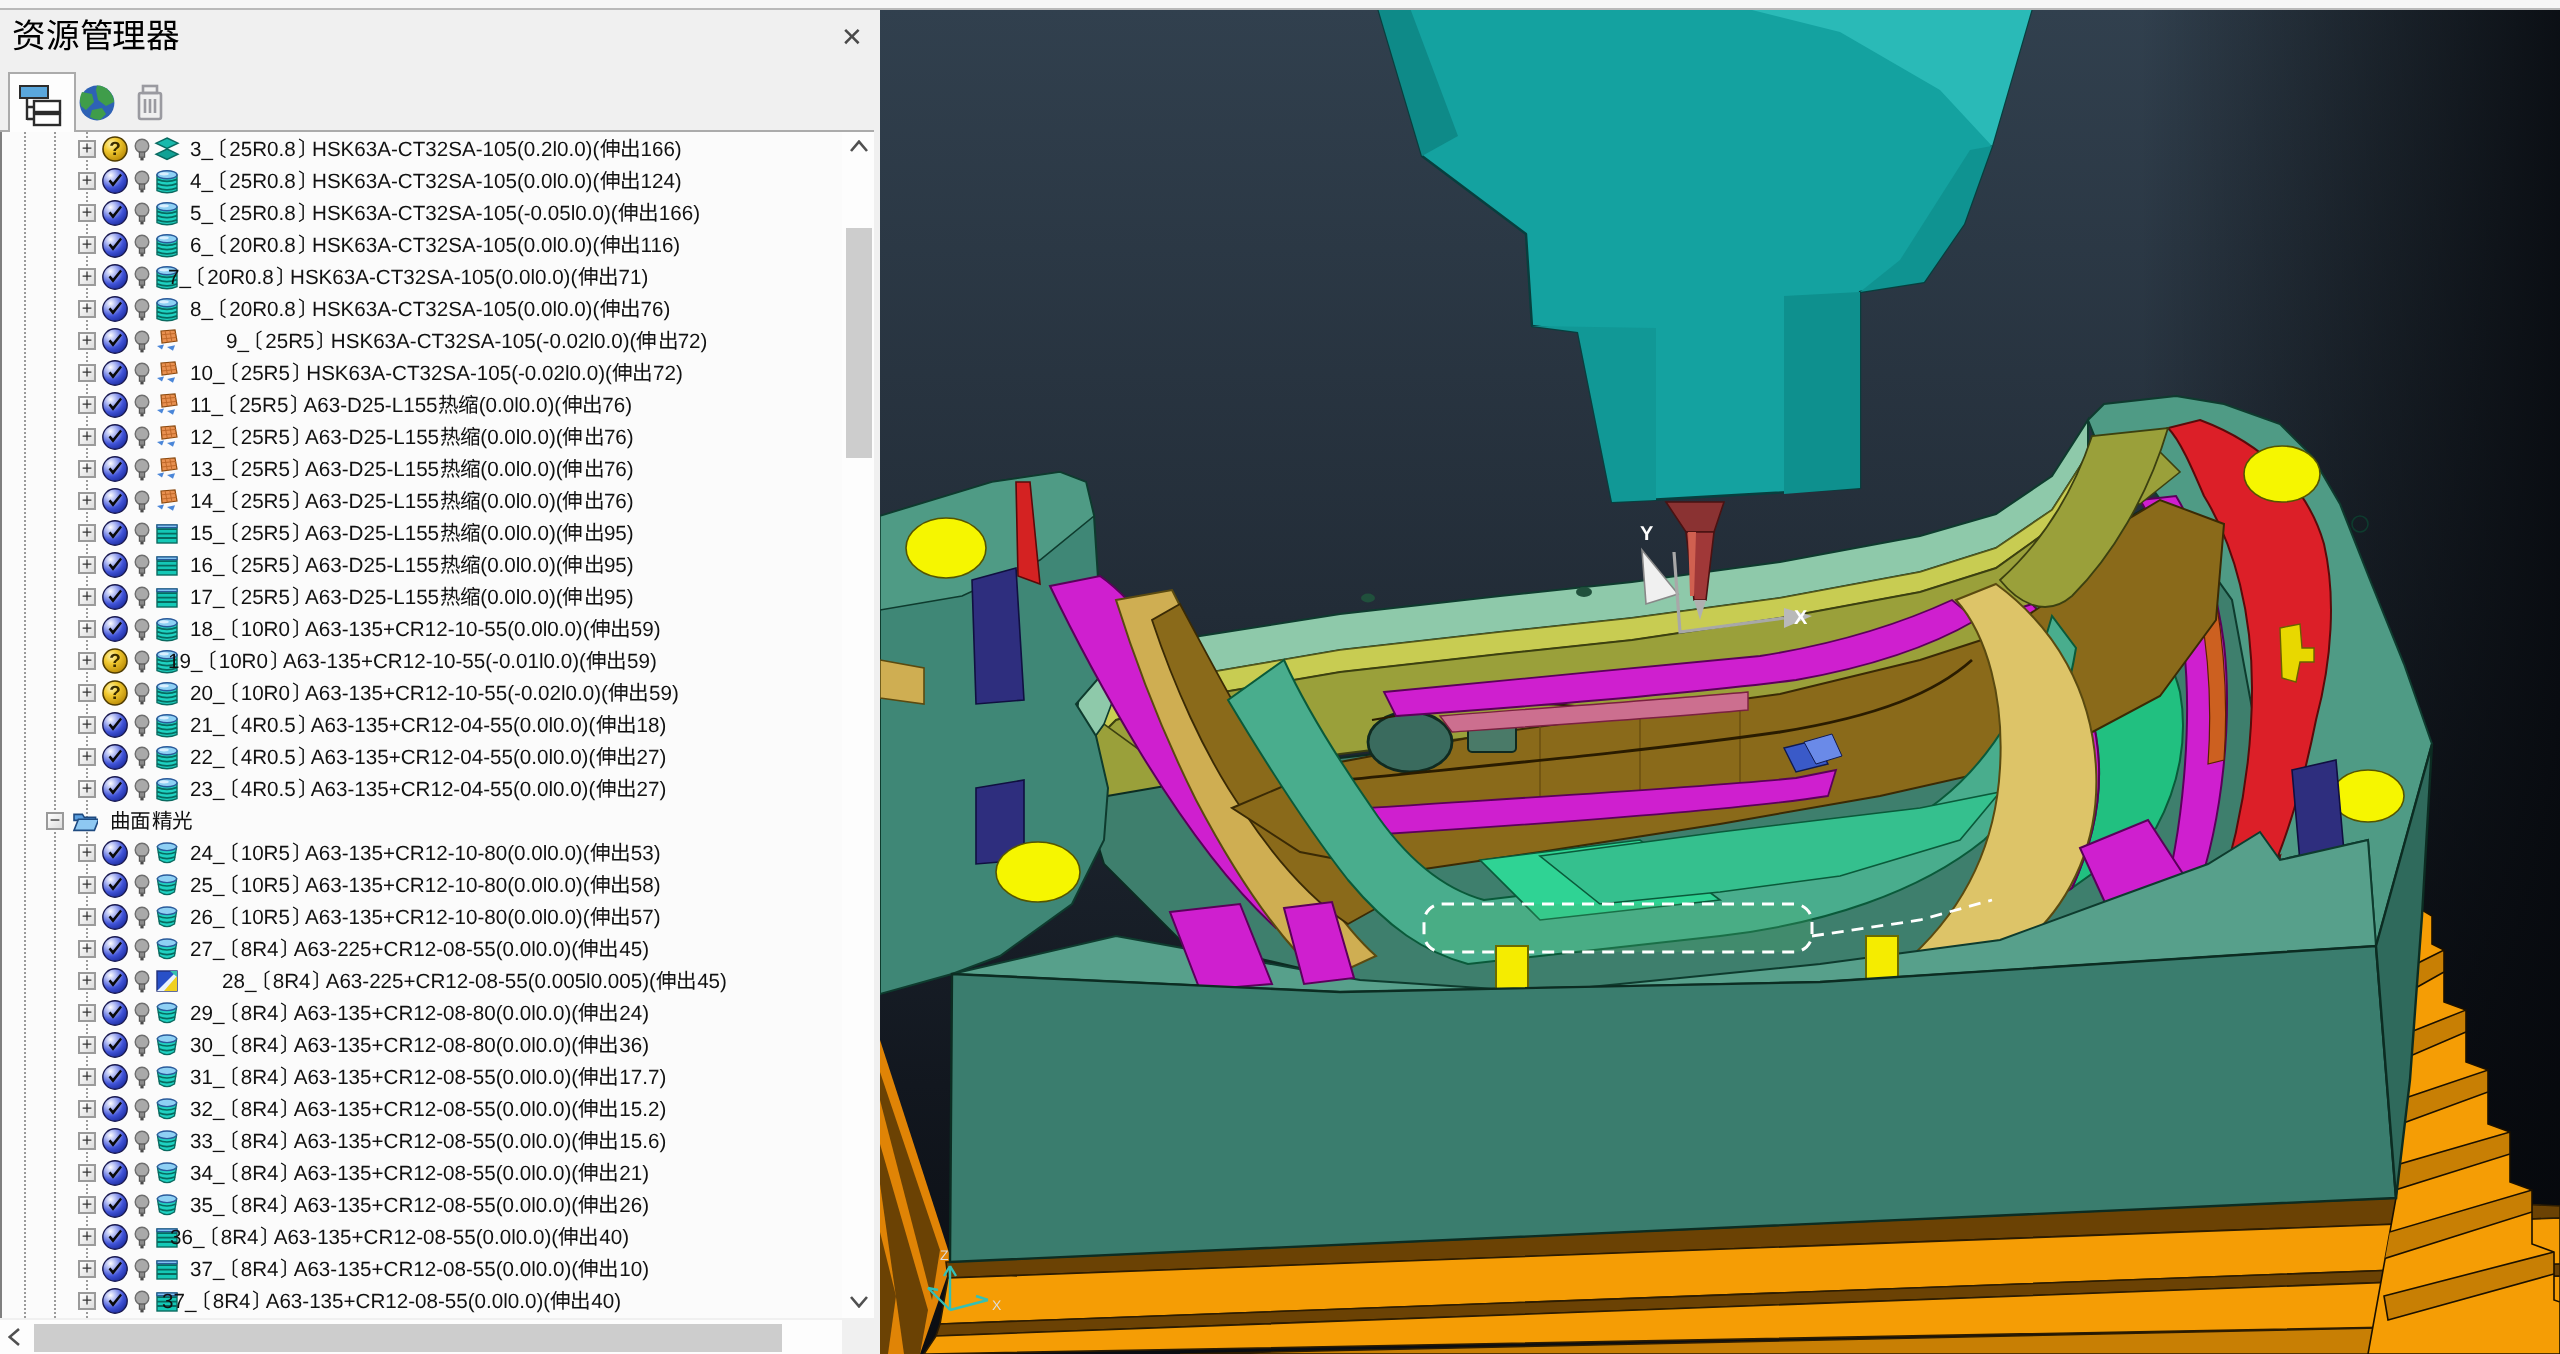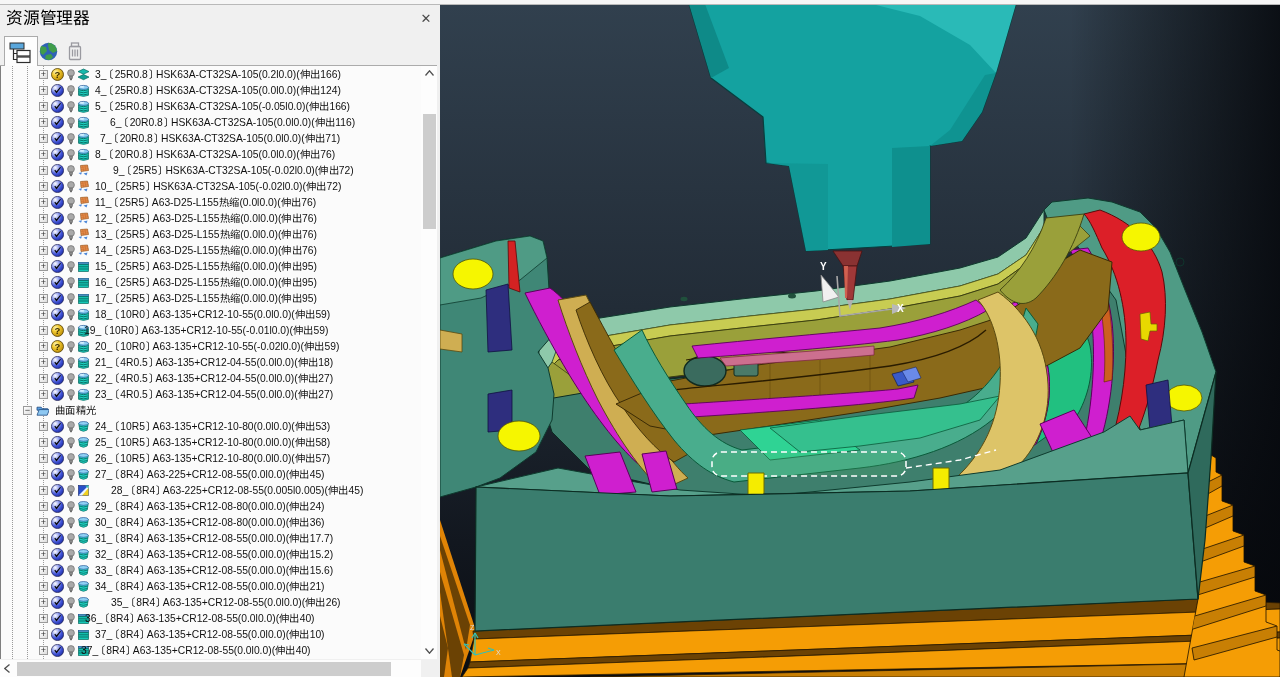--- a/index.html
+++ b/index.html
@@ -226,42 +226,42 @@
           <span class="ebox" style="left:38px">+</span>
           <svg class="ballv" viewBox="0 0 13 13">
             <use href="#ic-ok"></use>
           </svg>
           <svg class="bulb" viewBox="0 0 8 12">
             <use href="#ic-bulb"></use>
           </svg>
           <svg class="tico" style="left:76px" viewBox="0 0 13 13">
             <use href="#ic-cyl"></use>
           </svg>
-          <span class="txt" style="left:109px">6_ <svg class="cjb" viewBox="587 0 500 1000">
+          <span class="txt" style="left:94px">6_ <svg class="cjb" viewBox="587 0 500 1000">
               <use href="#u3014"></use>
             </svg>20R0.8<svg class="cjb" viewBox="-87 0 500 1000">
               <use href="#u3015"></use>
             </svg> HSK63A-CT32SA-105(0.0l0.0)(<svg class="cj" viewBox="0 0 1000 1000">
               <use href="#u4F38"></use>
             </svg><svg class="cj" viewBox="0 0 1000 1000">
               <use href="#u51FA"></use>
             </svg>116)</span>
         </div>
 <div class="row" style="top:64.8px">
           <span class="ebox" style="left:38px">+</span>
           <svg class="ballv" viewBox="0 0 13 13">
             <use href="#ic-ok"></use>
           </svg>
           <svg class="bulb" viewBox="0 0 8 12">
             <use href="#ic-bulb"></use>
           </svg>
           <svg class="tico" style="left:76px" viewBox="0 0 13 13">
             <use href="#ic-cyl"></use>
           </svg>
-          <span class="txt" style="left:99px">7_ <svg class="cjb" viewBox="587 0 500 1000">
+          <span class="txt" style="left:83px">7_ <svg class="cjb" viewBox="587 0 500 1000">
               <use href="#u3014"></use>
             </svg>20R0.8<svg class="cjb" viewBox="-87 0 500 1000">
               <use href="#u3015"></use>
             </svg> HSK63A-CT32SA-105(0.0l0.0)(<svg class="cj" viewBox="0 0 1000 1000">
               <use href="#u4F38"></use>
             </svg><svg class="cj" viewBox="0 0 1000 1000">
               <use href="#u51FA"></use>
             </svg>71)</span>
         </div>
 <div class="row" style="top:80.8px">
@@ -878,21 +878,21 @@
           <span class="ebox" style="left:38px">+</span>
           <svg class="ballv" viewBox="0 0 13 13">
             <use href="#ic-ok"></use>
           </svg>
           <svg class="bulb" viewBox="0 0 8 12">
             <use href="#ic-bulb"></use>
           </svg>
           <svg class="tico" style="left:76px" viewBox="0 0 13 13">
             <use href="#ic-ball"></use>
           </svg>
-          <span class="txt" style="left:110px">35_ <svg class="cjb" viewBox="587 0 500 1000">
+          <span class="txt" style="left:94px">35_ <svg class="cjb" viewBox="587 0 500 1000">
               <use href="#u3014"></use>
             </svg>8R4<svg class="cjb" viewBox="-87 0 500 1000">
               <use href="#u3015"></use>
             </svg> A63-135+CR12-08-55(0.0l0.0)(<svg class="cj" viewBox="0 0 1000 1000">
               <use href="#u4F38"></use>
             </svg><svg class="cj" viewBox="0 0 1000 1000">
               <use href="#u51FA"></use>
             </svg>26)</span>
         </div>
 <div class="row" style="top:544.8px">

